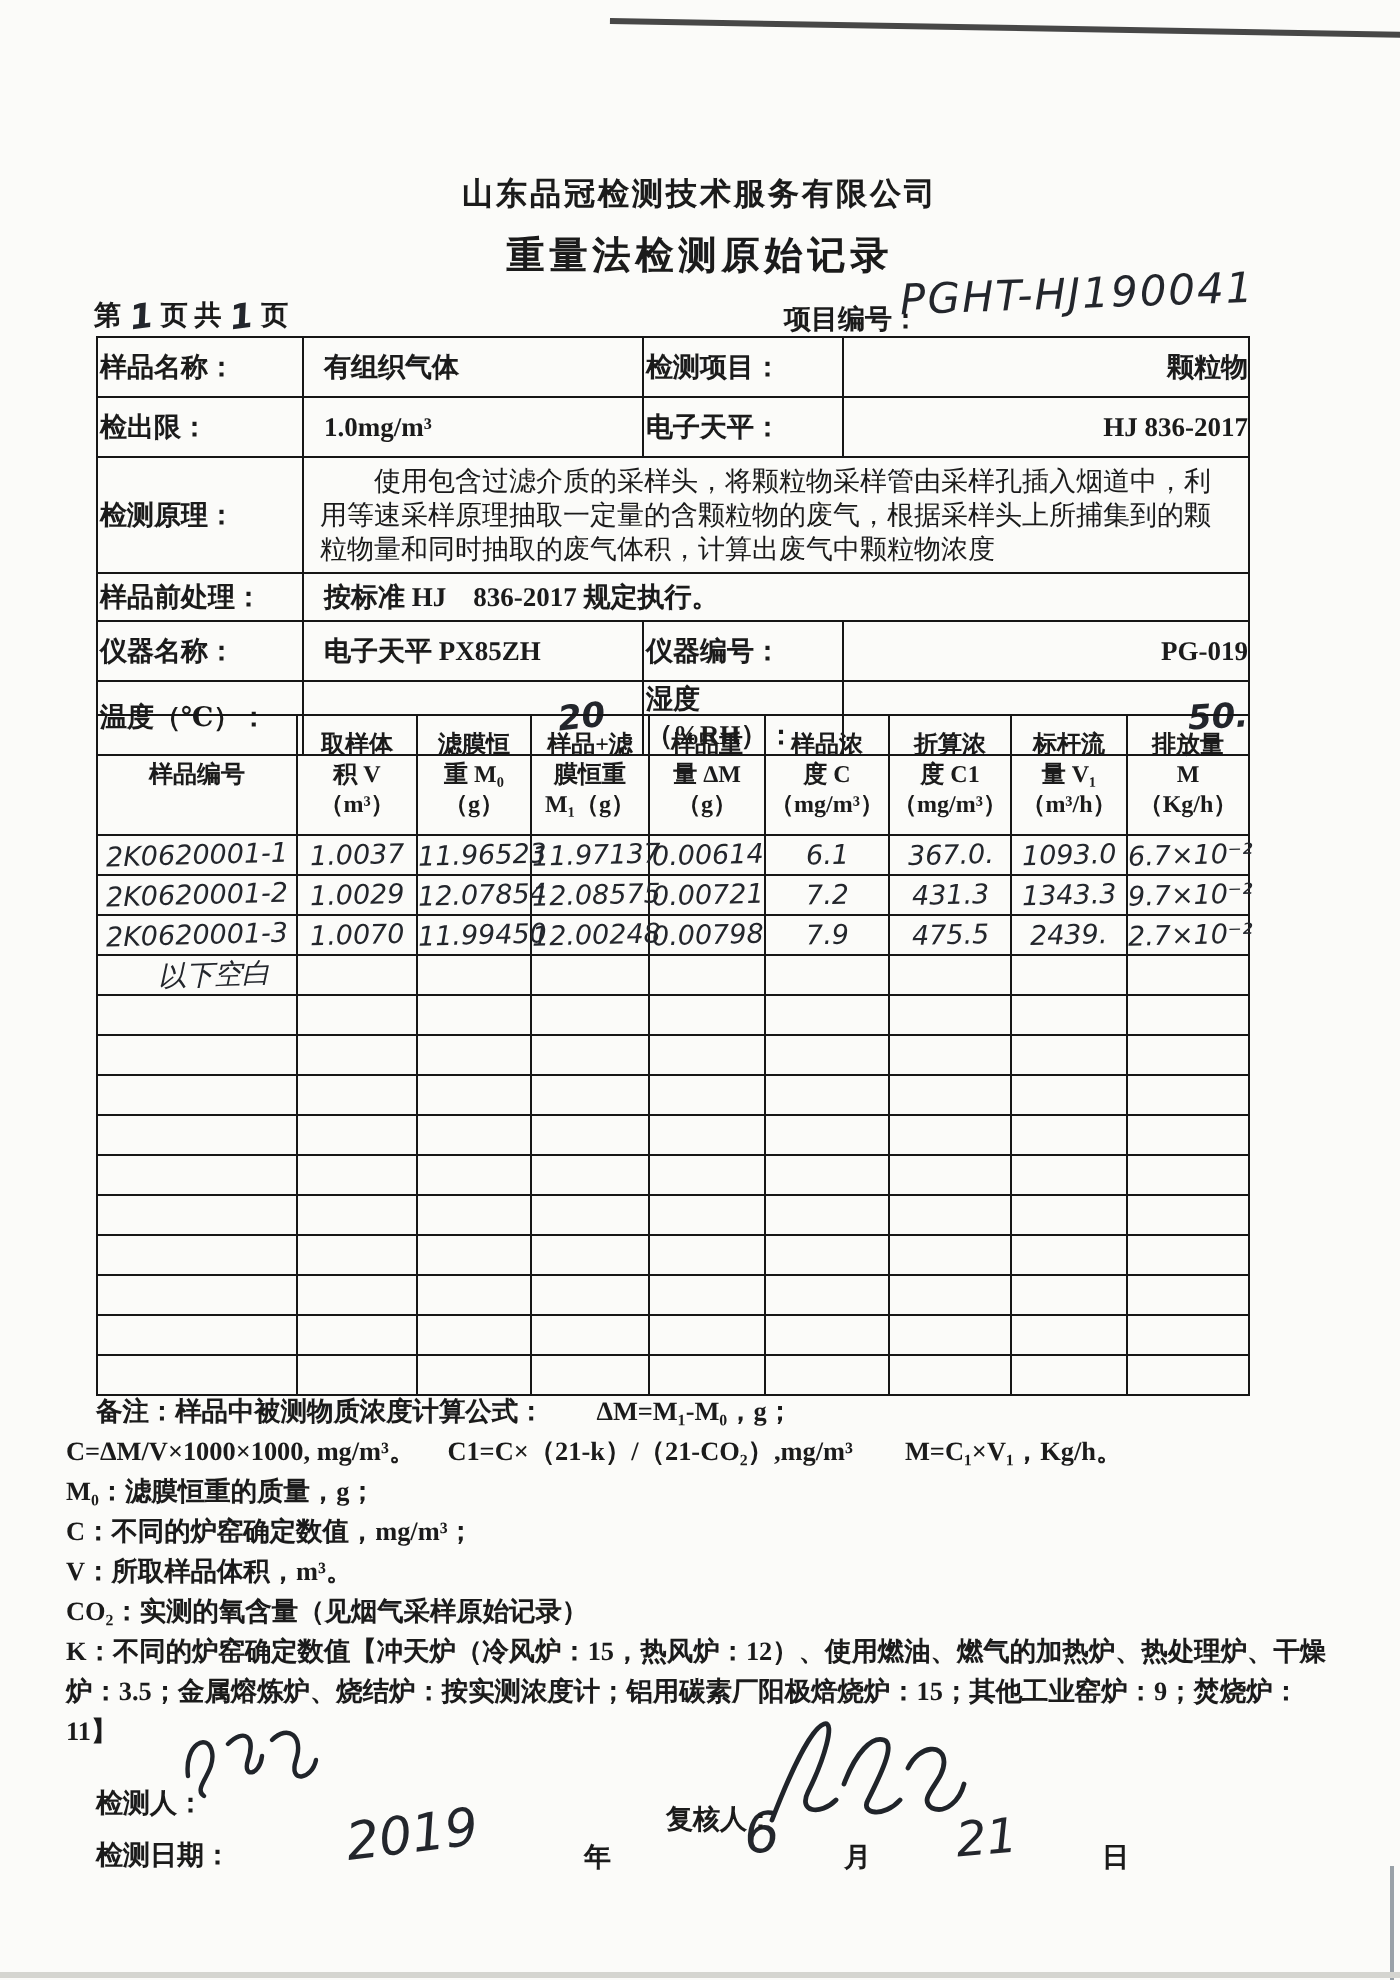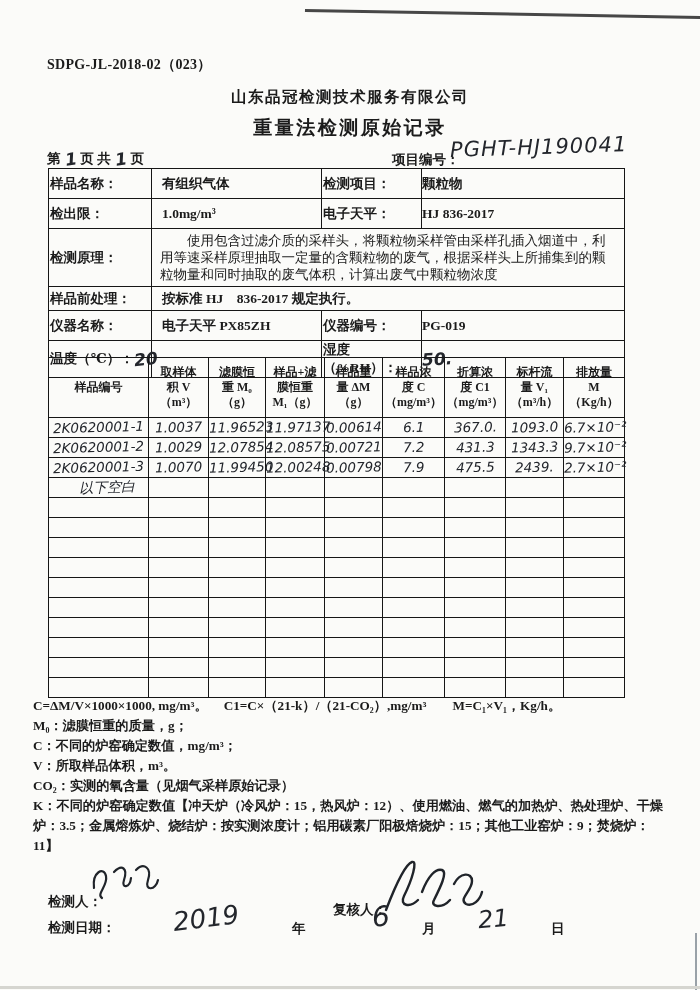--- a/index.html
+++ b/index.html
@@ -28,21 +28,21 @@
   .tilt{transform:rotate(-2deg);}
   .hw-pg{font-size:17px;margin:0 4px;transform:rotate(-8deg);vertical-align:-2px;}
 
   
   table{border-collapse:collapse;table-layout:fixed;}
   td,th{border:1.5px solid #161616;padding:0;overflow:visible;}
   .info-table{left:48px;top:168px;}
   .info-table td{font-size:13.5px;}
   .lbl{font-weight:bold;text-align:left;padding-left:1px;}
   .val-left{text-align:left;padding-left:10px;font-weight:bold;}
-  .val-center{text-align:left;font-weight:bold;}
+  .val-center{text-align:right;font-weight:bold;}
   .principle{font-size:13px;line-height:17px;text-indent:2em;text-align:left;padding:3px 8px 3px 8px;font-weight:normal;}
   .hw-cell{font-size:17px;}
   .hw-temp{transform:translateX(-18px) rotate(-6deg);}
   .hw-hum{transform:rotate(-3deg);}
 
   .main-table{left:48px;top:357px;}
   .main-table thead tr{height:60px;}
   .main-table th{font-size:12px;line-height:15px;font-weight:bold;white-space:pre-line;vertical-align:middle;text-align:center;}
   .main-table tbody tr{height:20px;}
   .main-table td{text-align:center;font-size:13px;line-height:14px;}
@@ -67,21 +67,20 @@
 </style>
 </head>
 <body>
 
 <div class="page">
 
   <div class="scan-top-line"></div>
   <div class="scan-right-line"></div>
   <div class="scan-bottom-line"></div>
 
-  <div class="abs form-code">SDPG-JL-2018-02（023）</div>
   <div class="abs center company">山东品冠检测技术服务有限公司</div>
   <div class="abs center doc-title">重量法检测原始记录</div>
 
   <div class="abs page-counter">
     <span>第</span><span class="hw hw-pg">1</span><span>页 共</span><span class="hw hw-pg">1</span><span>页</span>
   </div>
 
   <div class="abs project-label">项目编号：</div>
   <div class="abs hw tilt project-value">PGHT-HJ190041</div>
 
@@ -322,20 +321,23 @@
           <td></td>
           <td></td>
           <td></td>
           <td></td>
           <td></td>
         </tr>
       </tbody>
   </table>
 
   <div class="abs notes">
+    <div class="l1">
+      <span>备注：</span><span>样品中被测物质浓度计算公式：</span><span class="gap-a">ΔM=M₁-M₀，g；</span>
+    </div>
     <div class="l2">
       <span>C=ΔM/V×1000×1000, mg/m³。</span><span class="gap-b">C1=C×（21-k）/（21-CO₂）,mg/m³</span><span class="gap-a">M=C₁×V₁，Kg/h。</span>
     </div>
     <div>M₀：滤膜恒重的质量，g；</div>
     <div>C：不同的炉窑确定数值，mg/m³；</div>
     <div>V：所取样品体积，m³。</div>
     <div>CO₂：实测的氧含量（见烟气采样原始记录）</div>
     <div>K：不同的炉窑确定数值【冲天炉（冷风炉：15，热风炉：12）、使用燃油、燃气的加热炉、热处理炉、干燥炉：3.5；金属熔炼炉、烧结炉：按实测浓度计；铝用碳素厂阳极焙烧炉：15；其他工业窑炉：9；焚烧炉：11】</div>
   </div>
 

